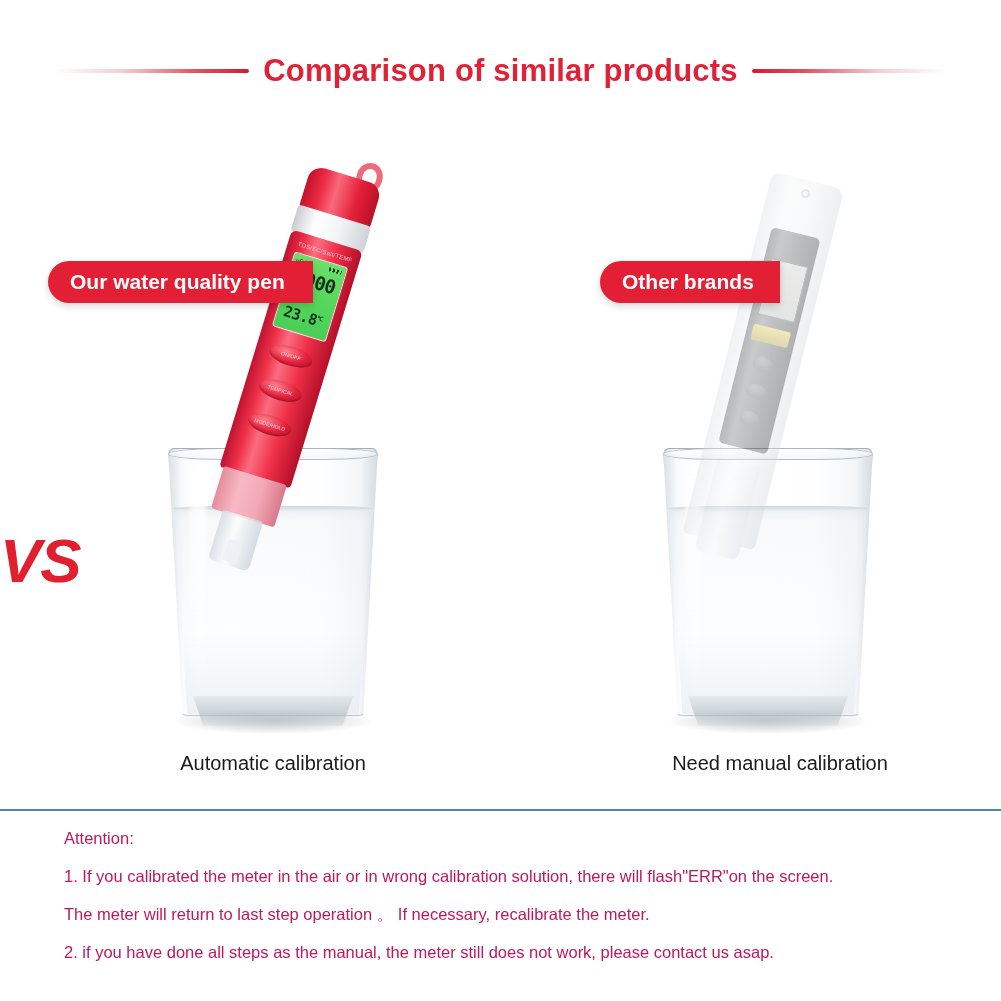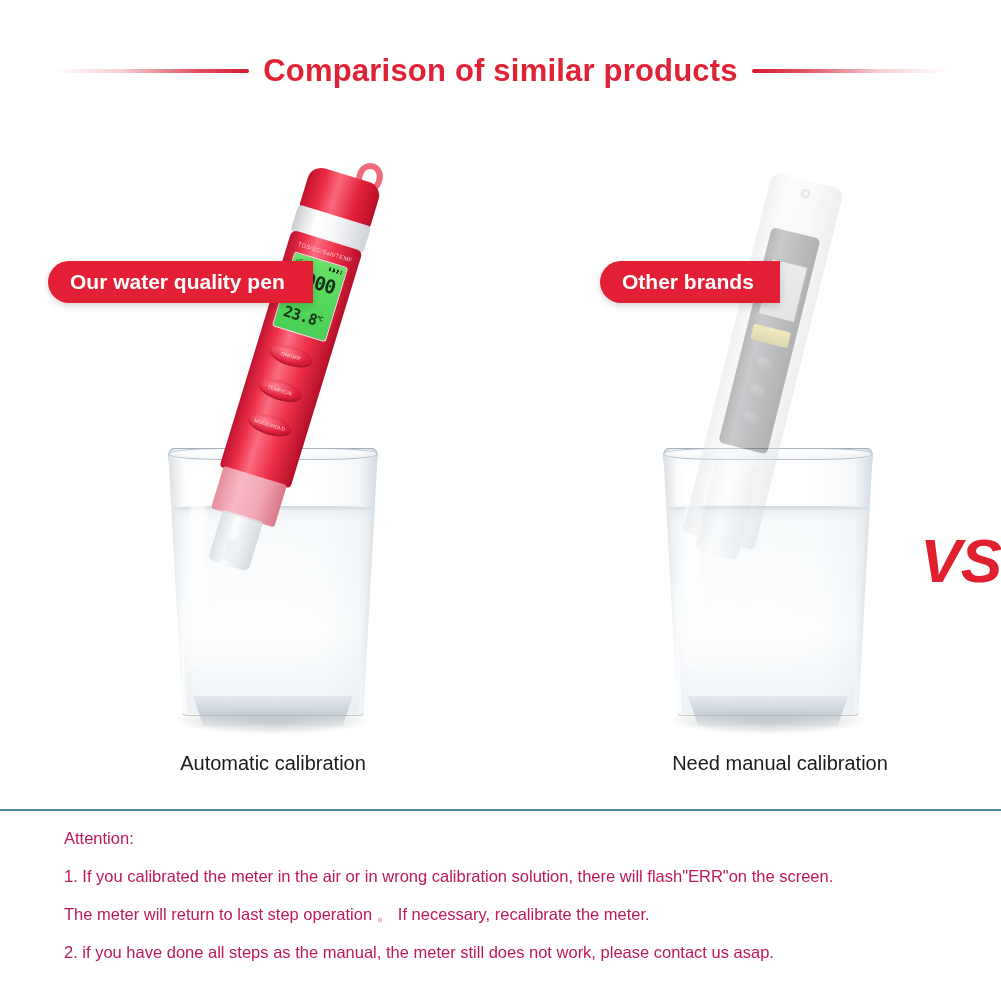--- a/index.html
+++ b/index.html
@@ -346,21 +346,21 @@
     width: 44px; height: 96px;
     background: linear-gradient(to right, rgba(222,226,230,.9), rgba(250,251,252,.85) 40%, rgba(210,216,221,.9));
     border-radius: 4px 4px 7px 7px;
   }
 
   
   #vs-text {
     position: absolute;
     left: 0; top: 525px;
     width: 1001px;
-    text-align: right;
+    text-align: left;
     font-size: 62px;
     font-weight: bold;
     color: #e0202f;
     letter-spacing: -1px;
     font-style: italic;
   }
 
   
   .caption {
     position: absolute;

